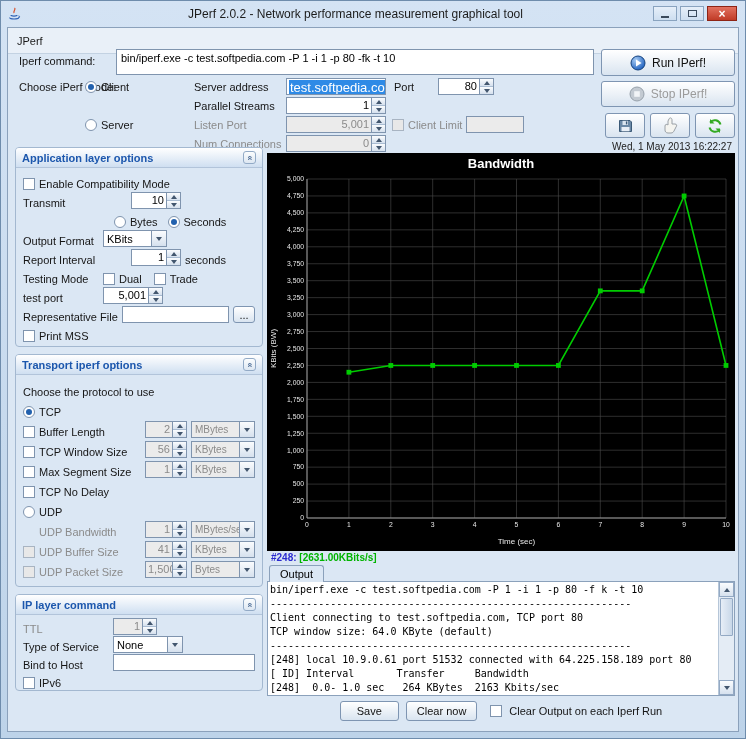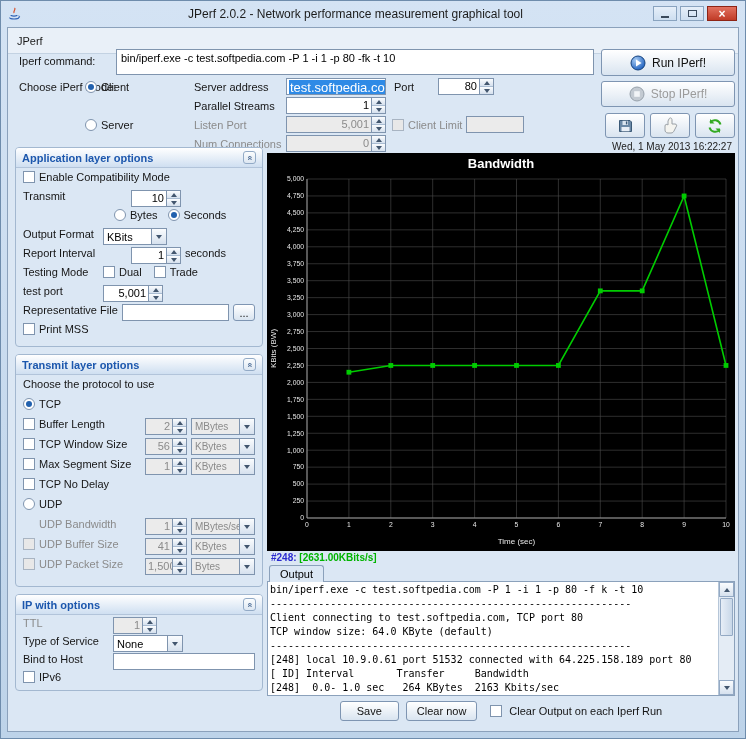--- a/index.html
+++ b/index.html
@@ -42,21 +42,21 @@
 .cb.dis{background:#e8e8e8;border-color:#a8b4c2}
 .radio{width:12px;height:12px;border-radius:50%;background:#fff;border:1px solid #7f94ae;flex:none;display:inline-block;position:relative}
 .radio.sel:after{content:"";position:absolute;inset:2px;border-radius:50%;background:#2261ae}
 .btn{display:inline-flex;align-items:center;justify-content:center;gap:6px;background:linear-gradient(#ffffff,#d9e4f0);border:1px solid #7e95b2;border-radius:3px;font-size:11px;color:#111;cursor:default}
 .btn.dis{color:#9b9b9b}
 .panel{border:1px solid #a3b8d0;border-radius:4px;background:#dbe7f4;overflow:hidden}
 .phead{height:20px;background:linear-gradient(#ffffff,#cfdff1);border-bottom:1px solid #b2c4da;display:flex;align-items:center;padding:8px 6px;color:#1c57ad;font-weight:bold;font-size:11px}
 .collapse{margin-left:auto;width:13px;height:13px;border:1px solid #92aac6;border-radius:3px;background:linear-gradient(#fbfdfe,#dde7f2);display:flex;align-items:center;justify-content:center}
 .chev{font-size:9px;color:#4a6a94;transform:rotate(90deg);line-height:1;margin-top:-1px;letter-spacing:-1px}
 .pbody{padding:3px 0}
-.prow{display:flex;align-items:flex-start;gap:4px;height:19px;padding:0 7px;font-size:11px}
+.prow{display:flex;align-items:flex-end;gap:4px;height:19px;padding:0 7px;font-size:11px}
 .pb .prow{height:20px}
 .pc .pbody{padding:2px 0}
 .pc .prow{height:18px}
 .chart{background:#000}
 #chart-svg text{font-family:"Liberation Sans",sans-serif}
 .legend{font-size:10px;font-weight:bold}
 .tab{height:17px;padding:2px 10px 0;font-size:11px;background:#dbe7f4;border:1px solid #8ba1bb;border-bottom:none;border-radius:3px 3px 0 0;z-index:2}
 .outbox{background:#fff;border:1px solid #8ba1bb;overflow:hidden}
 .olines{position:absolute;left:2px;top:1px;right:17px;bottom:1px;overflow:hidden}
 .oline{font-family:"DejaVu Sans Mono",monospace;font-size:10px;line-height:14px;white-space:pre;color:#000}
@@ -301,21 +301,21 @@
         </div>
         <div class="prow">
           <span class="cb"></span>
           <span class="label">Print MSS</span>
         </div>
       </div>
     </div>
 
     <div class="abs panel pb" style="left:7px;top:326px;width:248px;height:233px">
       <div class="phead">
-        <span>Transmit layer options</span>
+        <span>Transport iperf options</span>
         <span class="collapse">
             <span class="chev">«</span>
           </span>
       </div>
       <div class="pbody">
         <div class="prow">
           <span class="label">Choose the protocol to use</span>
         </div>
         <div class="prow">
           <span class="radio sel"></span>
@@ -452,21 +452,21 @@
               <span class="dd-btn">
                 <i class="tri-down"></i>
               </span>
             </span>
         </div>
       </div>
     </div>
 
     <div class="abs panel pc" style="left:7px;top:566px;width:248px;height:97px">
       <div class="phead">
-        <span>IP with options</span>
+        <span>IP layer command</span>
         <span class="collapse">
             <span class="chev">«</span>
           </span>
       </div>
       <div class="pbody">
         <div class="prow">
           <span class="label dim" style="flex:0 0 86px">TTL</span>
           <span class="spinner dis" style="width:44px">
               <span class="sp-val">1</span>
               <span class="sp-btns">

